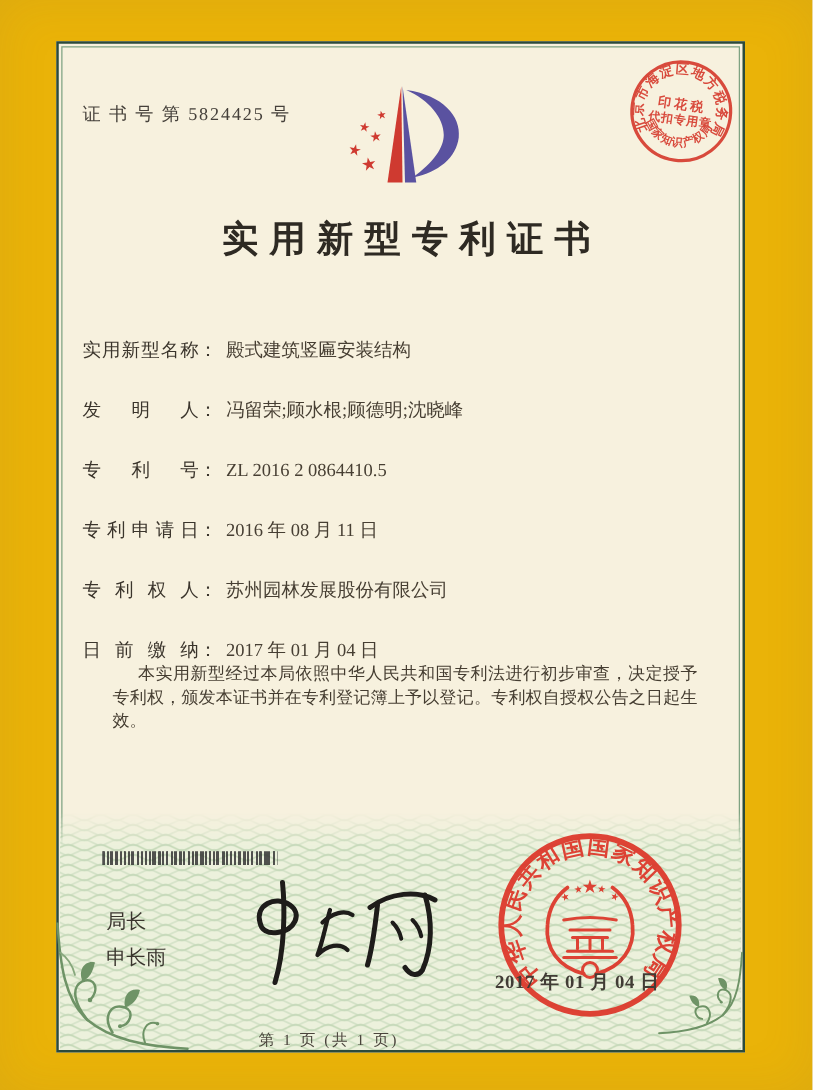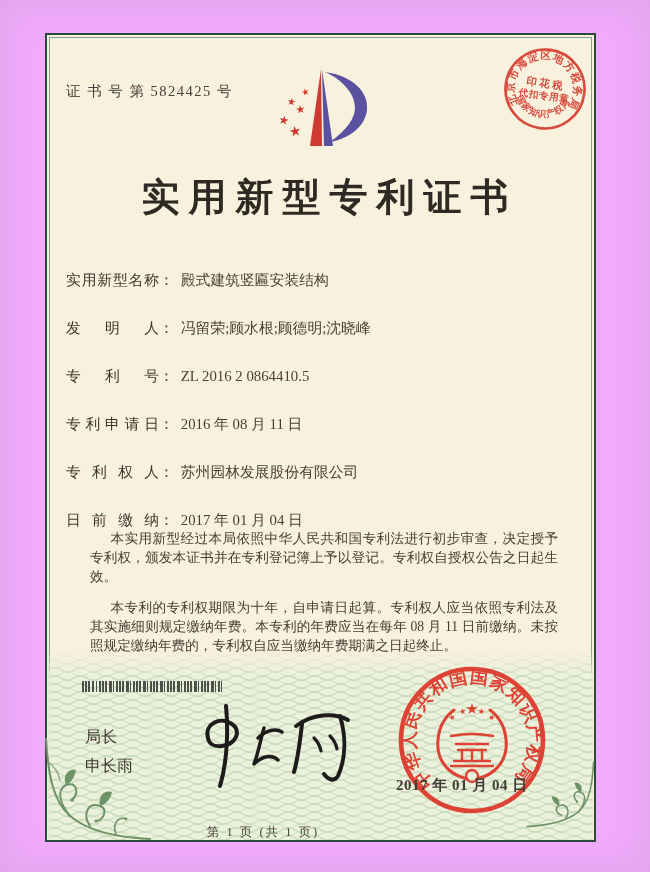--- a/index.html
+++ b/index.html
@@ -1,18 +1,18 @@
 <!DOCTYPE html>
 <html><head>
 <meta charset="utf-8">
 <style>
   html,body{margin:0;padding:0;background:#efe7d3;}
   .page{
     position:relative;width:650px;height:872px;overflow:hidden;
-    background:#f0abfc;
+    background:#eab308;
     font-family:"Liberation Serif","DejaVu Serif",serif;
     color:#3f382e;
     box-shadow:inset 0 0 40px rgba(120,105,70,.12);
   }
   .frame{
     position:absolute;left:45px;top:33px;width:551px;height:809px;
     border:2px solid #2c4a3c;background:#f7f1de;box-sizing:border-box;
   }
   .frame-inner{
     position:absolute;left:2px;top:2px;right:2px;bottom:2px;
@@ -20,21 +20,21 @@
   }
   .wave-zone{
     position:absolute;left:48px;top:650px;width:545px;height:190px;
     -webkit-mask-image:linear-gradient(to bottom,rgba(0,0,0,0),rgba(0,0,0,1) 14%);
     mask-image:linear-gradient(to bottom,rgba(0,0,0,0),rgba(0,0,0,1) 14%);
   }
   .cert-no{position:absolute;left:66px;top:82px;font-size:14.5px;letter-spacing:1.5px;color:#45403a;}
   .logo{position:absolute;left:268px;top:58px;width:112px;height:110px;}
   .title{
     position:absolute;left:0;top:172px;width:650px;text-align:center;
-    font-size:38px;font-weight:600;letter-spacing:9px;color:#2e2a23;text-indent:9px;
+    font-size:29px;font-weight:600;letter-spacing:9px;color:#2e2a23;text-indent:9px;
   }
   .fields{position:absolute;left:66px;top:255px;width:500px;}
   .field{position:absolute;left:0;font-size:14.8px;white-space:nowrap;}
   .flabel{display:inline-block;width:93px;text-align:justify;text-align-last:justify;color:#3b352c;margin-top:16px;}
   .colon{margin-right:7px;color:#3b352c;}
   .fvalue{color:#473f33;}
   .body-text{
     position:absolute;left:78px;top:517px;width:492px;
     font-size:13.6px;line-height:19.1px;text-align:justify;color:#453d31;
   }
@@ -149,21 +149,20 @@
     <div class="field" style="top:192px">
       <span class="flabel">专利权人</span><span class="colon">：</span><span class="fvalue">苏州园林发展股份有限公司</span>
     </div>
     <div class="field" style="top:240px">
       <span class="flabel">日前缴纳</span><span class="colon">：</span><span class="fvalue">2017 年 01 月 04 日</span>
     </div>
   </div>
 
   <div class="body-text">
     <p>本实用新型经过本局依照中华人民共和国专利法进行初步审查，决定授予专利权，颁发本证书并在专利登记簿上予以登记。专利权自授权公告之日起生效。</p>
-    <p>本专利的专利权期限为十年，自申请日起算。专利权人应当依照专利法及其实施细则规定缴纳年费。本专利的年费应当在每年 08 月 11 日前缴纳。未按照规定缴纳年费的，专利权自应当缴纳年费期满之日起终止。</p>
   </div>
 
   <div class="barcode"></div>
 
   <div class="signer">
     <div>局长</div>
     <div class="name">申长雨</div>
   </div>
 
   <svg class="signature" viewBox="0 0 170 92">

